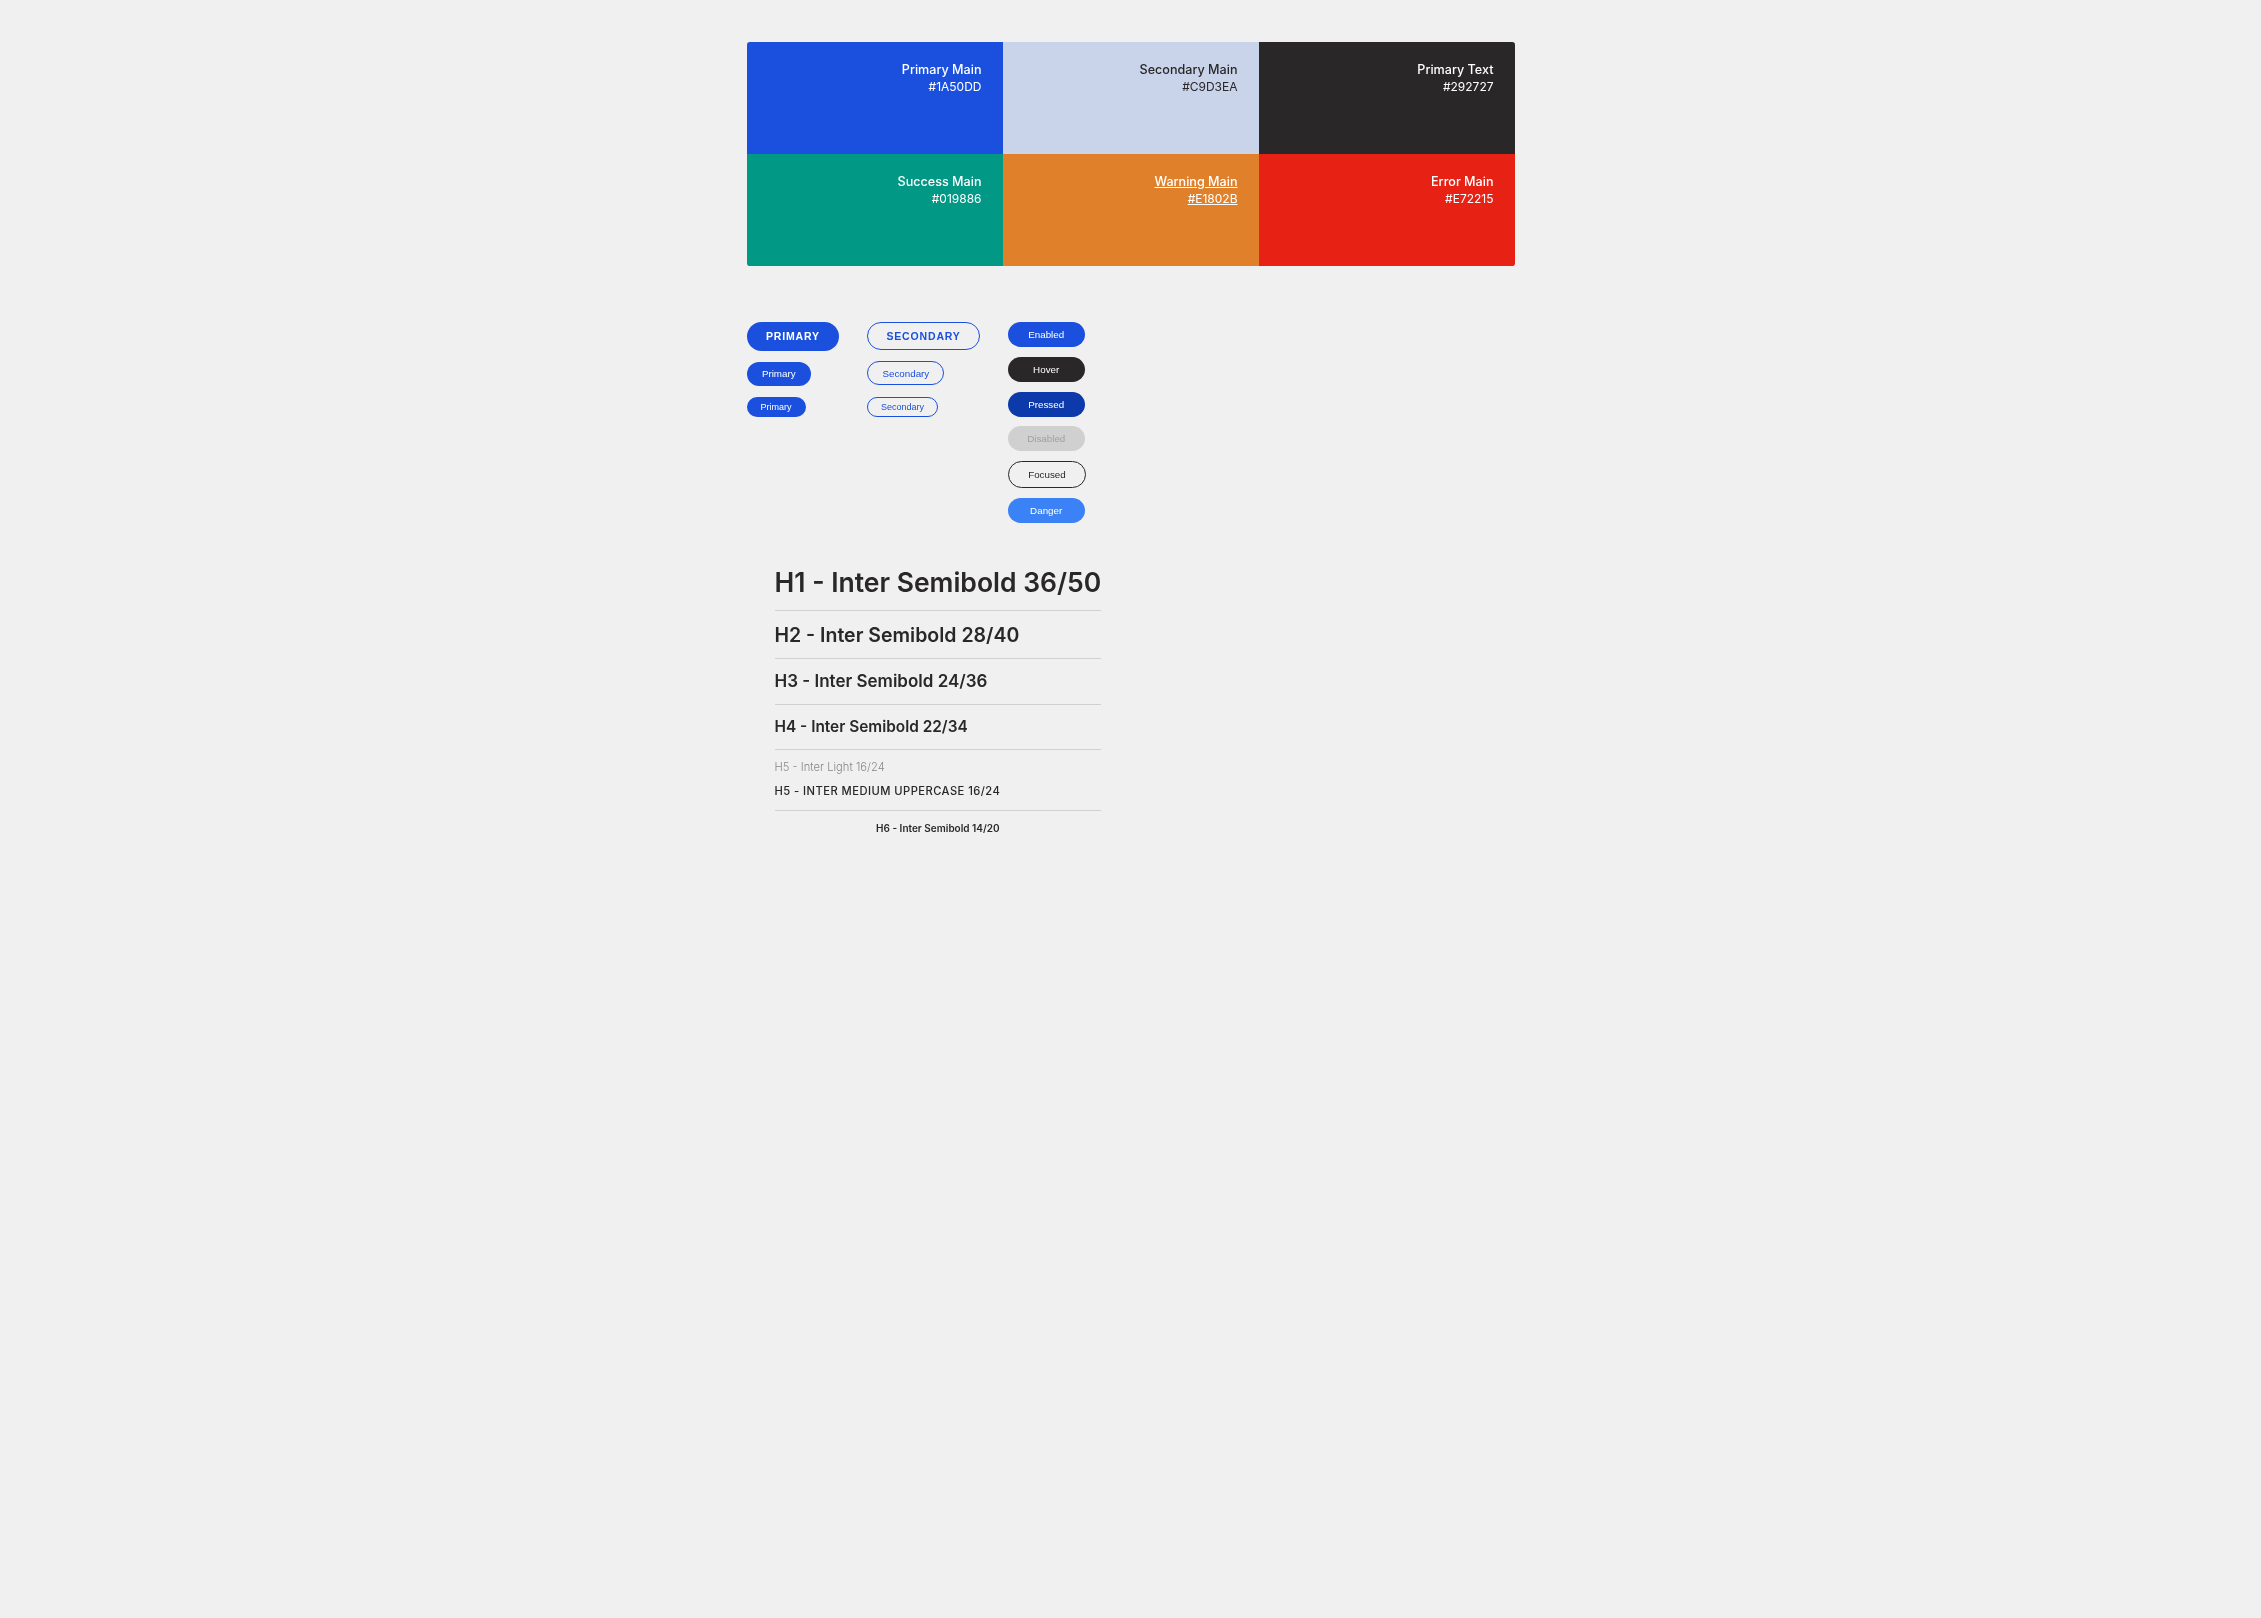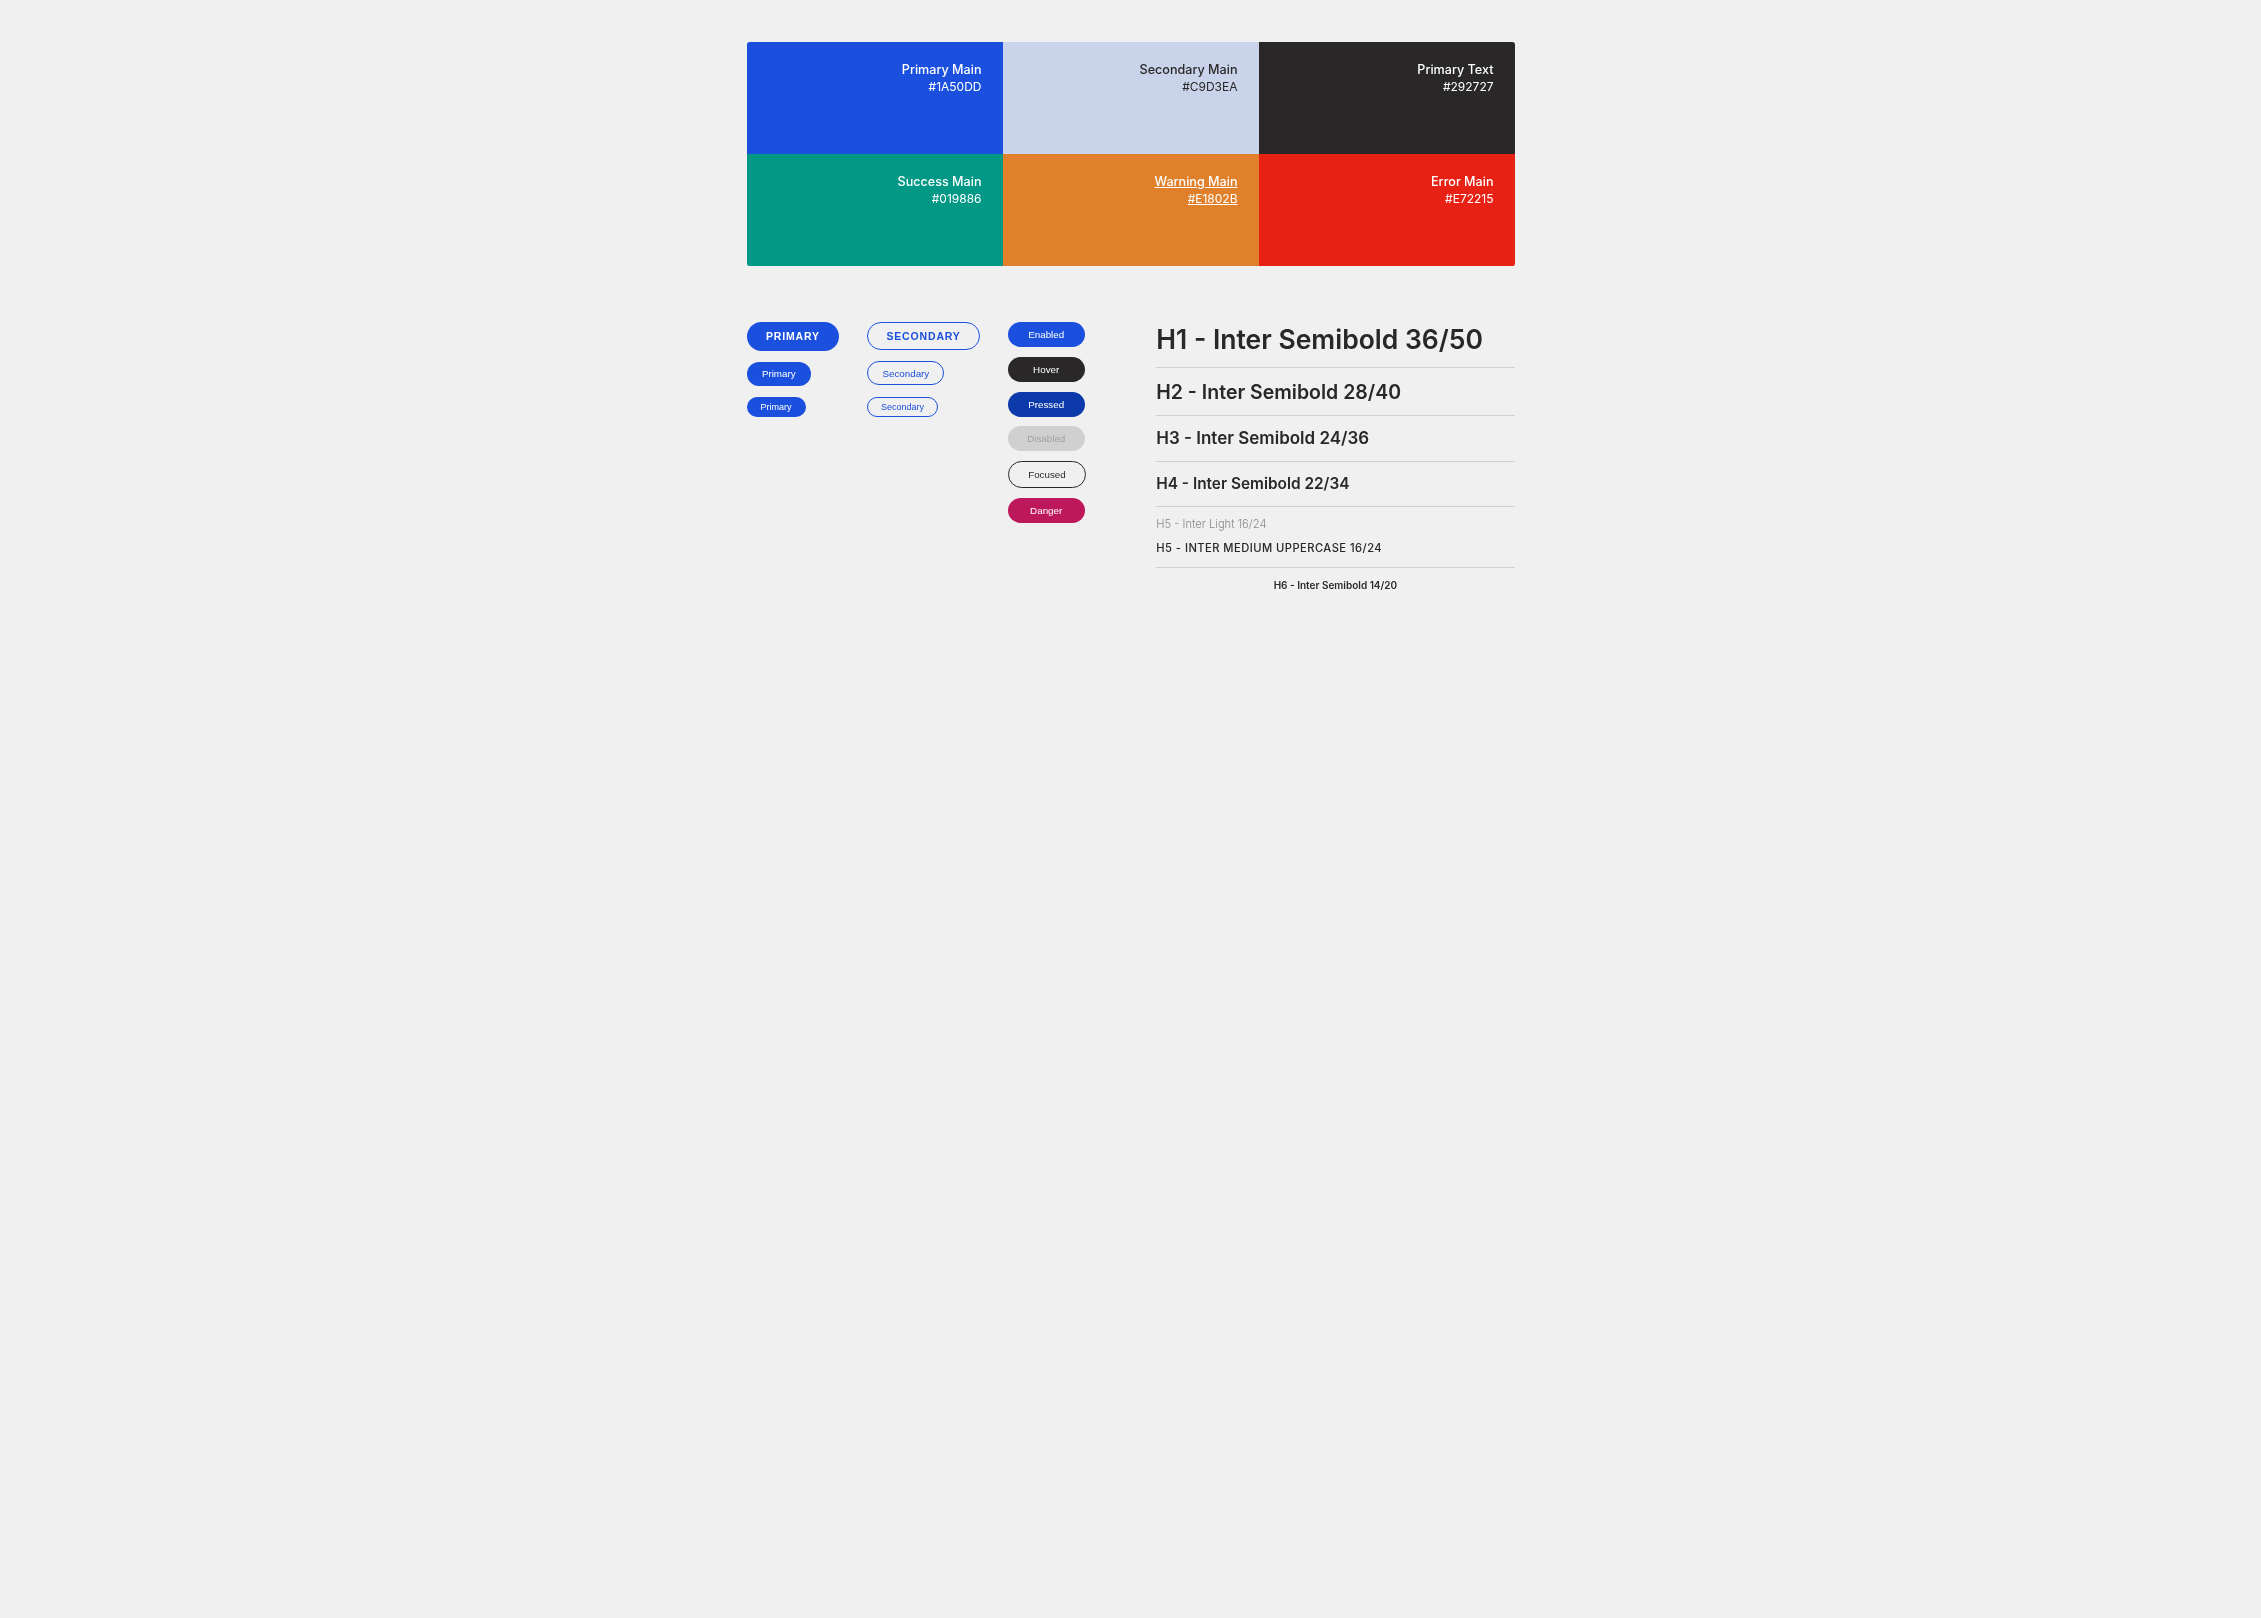--- a/index.html
+++ b/index.html
@@ -47,20 +47,21 @@
     .color-primary-text { background: #292727; color: #fff; }
     .color-success-main { background: #019886; color: #fff; }
     .color-warning-main { background: #E1802B; color: #fff; text-decoration: underline; }
     .color-error-main { background: #E72215; color: #fff; }
 
     
     .bottom-section {
       display: flex;
       gap: 42px;
       align-items: flex-start;
+      flex-direction: column;
     }
 
     
     .button-groups {
       display: flex;
       gap: 28px;
       align-items: flex-start;
     }
 
     .button-column {
@@ -182,21 +183,21 @@
       cursor: not-allowed;
     }
 
     .btn-focused {
       background: transparent;
       color: #292727;
       border: 1.7px solid #292727;
     }
 
     .btn-danger {
-      background: #be185d;
+      background: #3b82f6;
       color: #fff;
     }
 
     
     .typography-section {
       flex: 1;
       display: flex;
       flex-direction: column;
       gap: 7px;
       padding-left: 28px;

